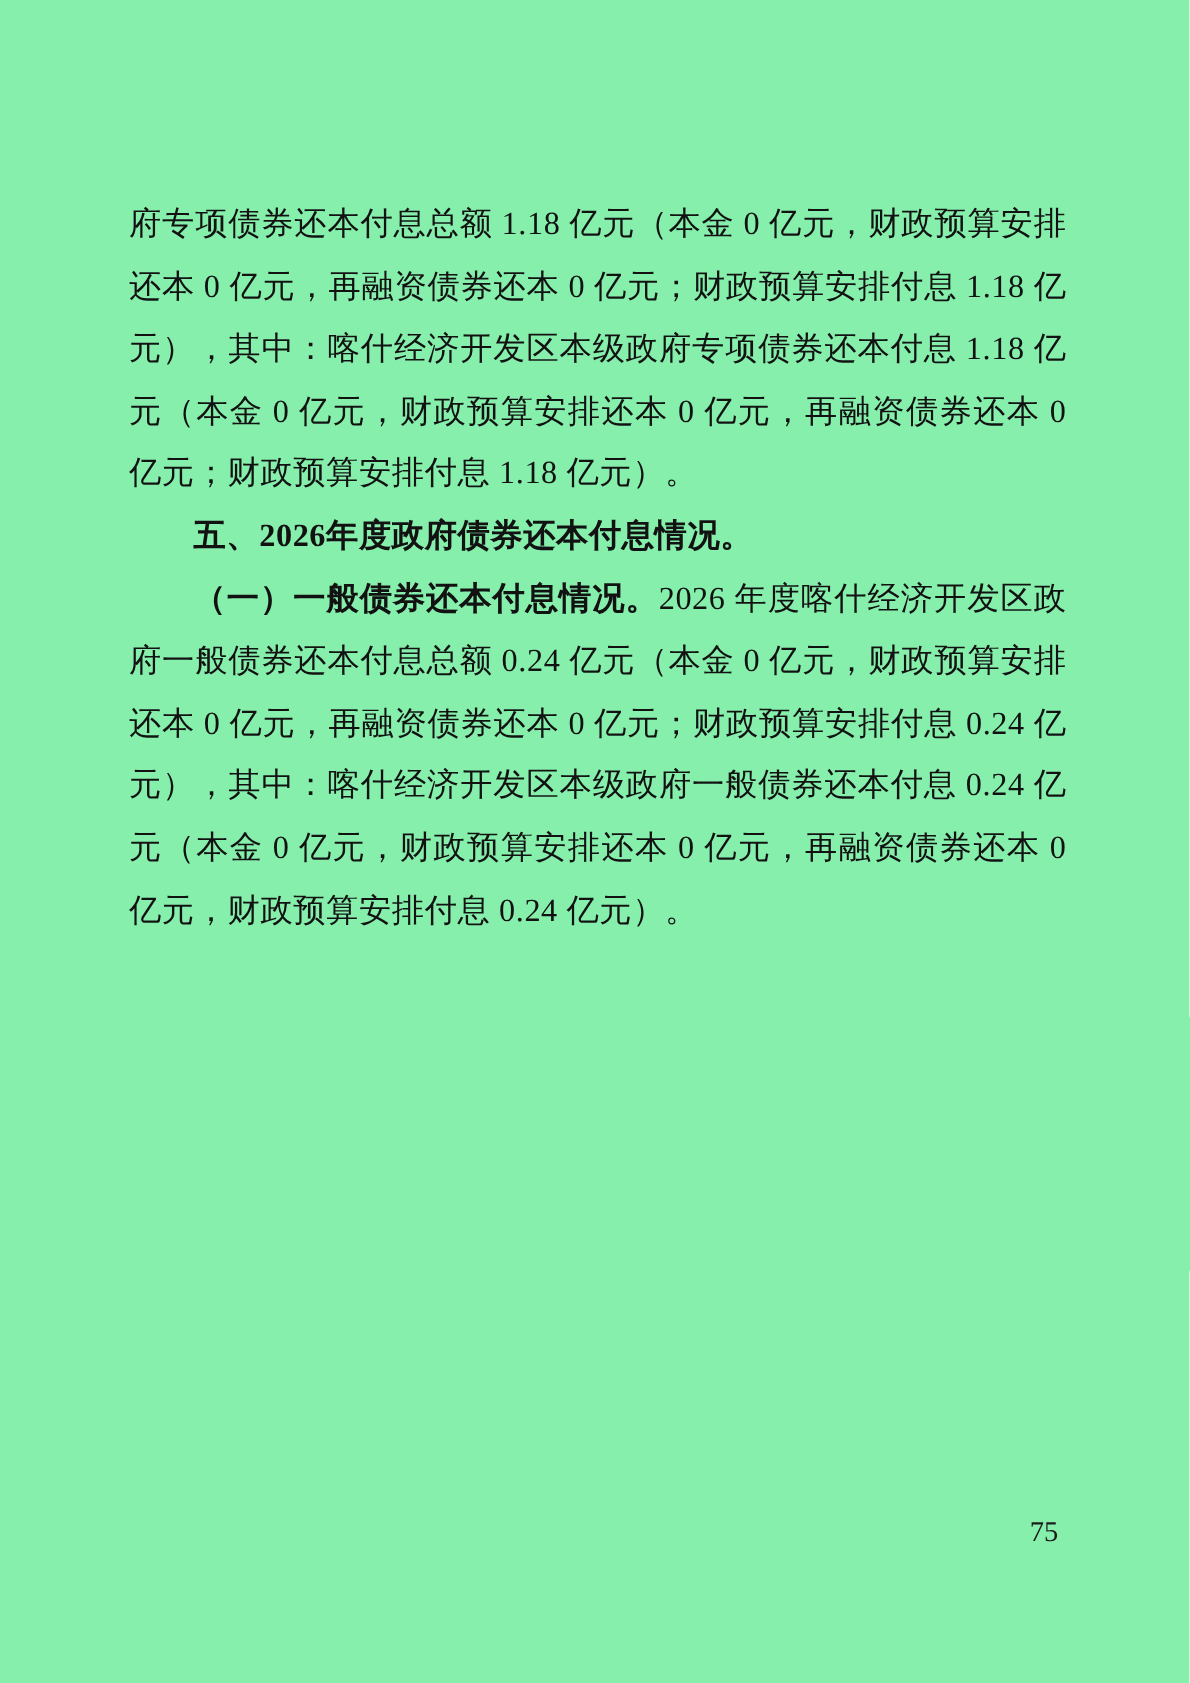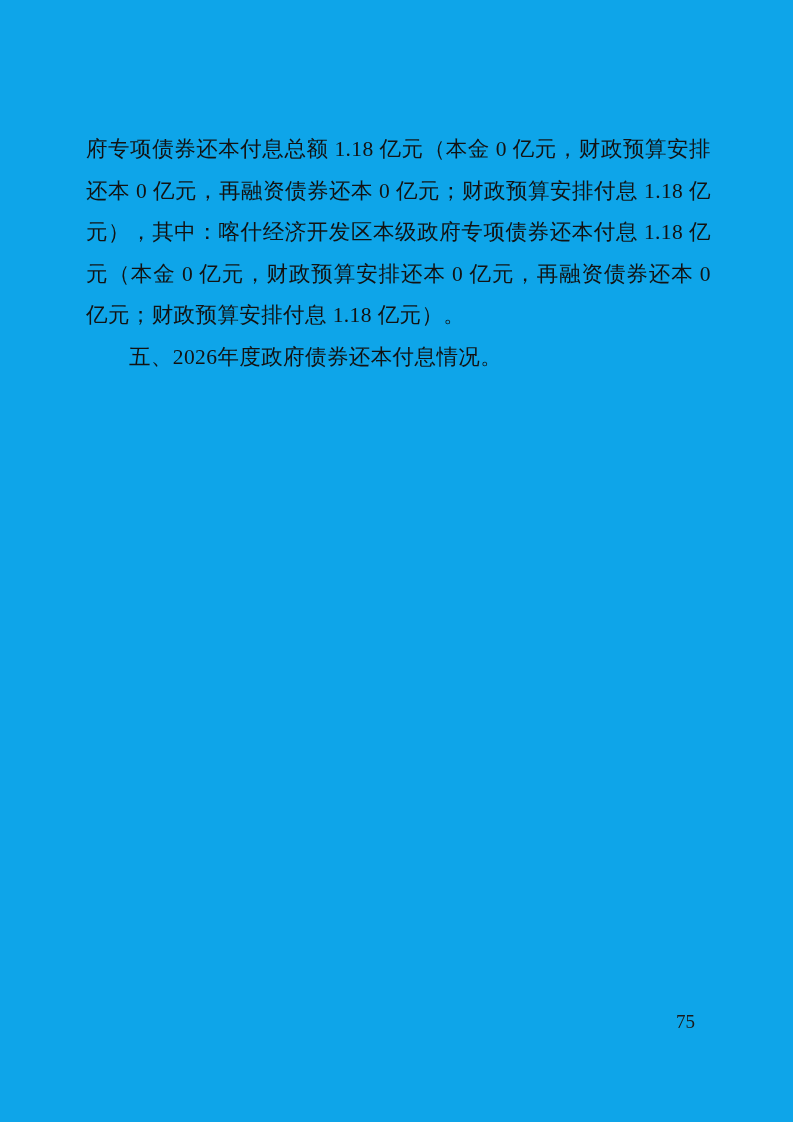--- a/index.html
+++ b/index.html
@@ -4,21 +4,21 @@
 <style>
   html, body {
     margin: 0;
     padding: 0;
     background: #ffffff;
   }
   .page {
     position: relative;
     width: 793px;
     height: 1122px;
-    background: #0ea5e9;
+    background: #86efac;
     overflow: hidden;
     font-family: "Liberation Serif", "DejaVu Serif", serif;
     color: #121212;
   }
   .content {
     position: absolute;
     left: 86px;
     top: 129px;
     width: 625px;
   }
@@ -29,42 +29,43 @@
     text-align: justify;
     text-indent: 2em;
     letter-spacing: 0.4px;
     word-break: break-all;
   }
   .para.no-indent {
     text-indent: 0;
   }
   .heading .lead,
   .lead {
-    font-weight: normal;
+    font-weight: bold;
   }
   .page-number {
     position: absolute;
     left: 676px;
     top: 1008px;
     width: 40px;
-    text-align: left;
+    text-align: center;
     font-size: 19px;
     line-height: 28px;
     color: #1a1a1a;
   }
 </style>
 </head>
 <body>
 
 <div class="page">
   <div class="content">
 
     <p class="para no-indent"><span>府专项债券还本付息总额 1.18 亿元（本金 0 亿元，财政预算安排还本 0 亿元，再融资债券还本 0 亿元；财政预算安排付息 1.18 亿元），其中：喀什经济开发区本级政府专项债券还本付息 1.18 亿元（本金 0 亿元，财政预算安排还本 0 亿元，再融资债券还本 0 亿元；财政预算安排付息 1.18 亿元）。</span></p>
 
     <p class="para heading"><span class="lead">五、2026年度政府债券还本付息情况。</span></p>
 
 
+    <p class="para"><span class="lead">（一）一般债券还本付息情况。</span><span>2026 年度喀什经济开发区政府一般债券还本付息总额 0.24 亿元（本金 0 亿元，财政预算安排还本 0 亿元，再融资债券还本 0 亿元；财政预算安排付息 0.24 亿元），其中：喀什经济开发区本级政府一般债券还本付息 0.24 亿元（本金 0 亿元，财政预算安排还本 0 亿元，再融资债券还本 0 亿元，财政预算安排付息 0.24 亿元）。</span></p>
 
 
   </div>
 
   <div class="page-number">75</div>
 </div>
 
 </body></html>

